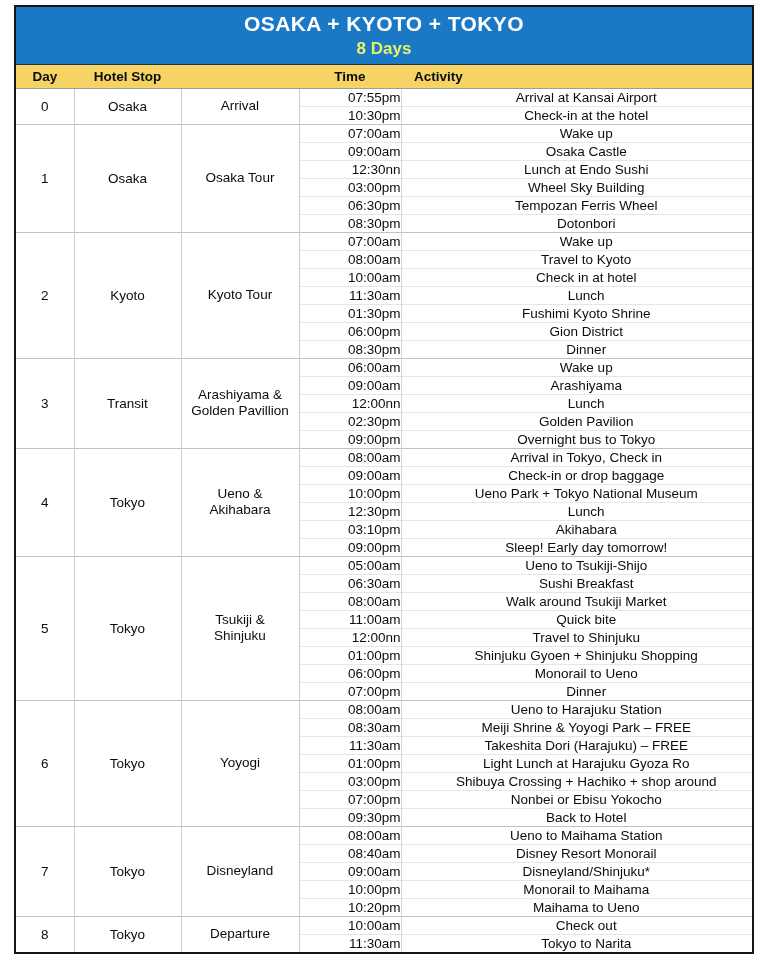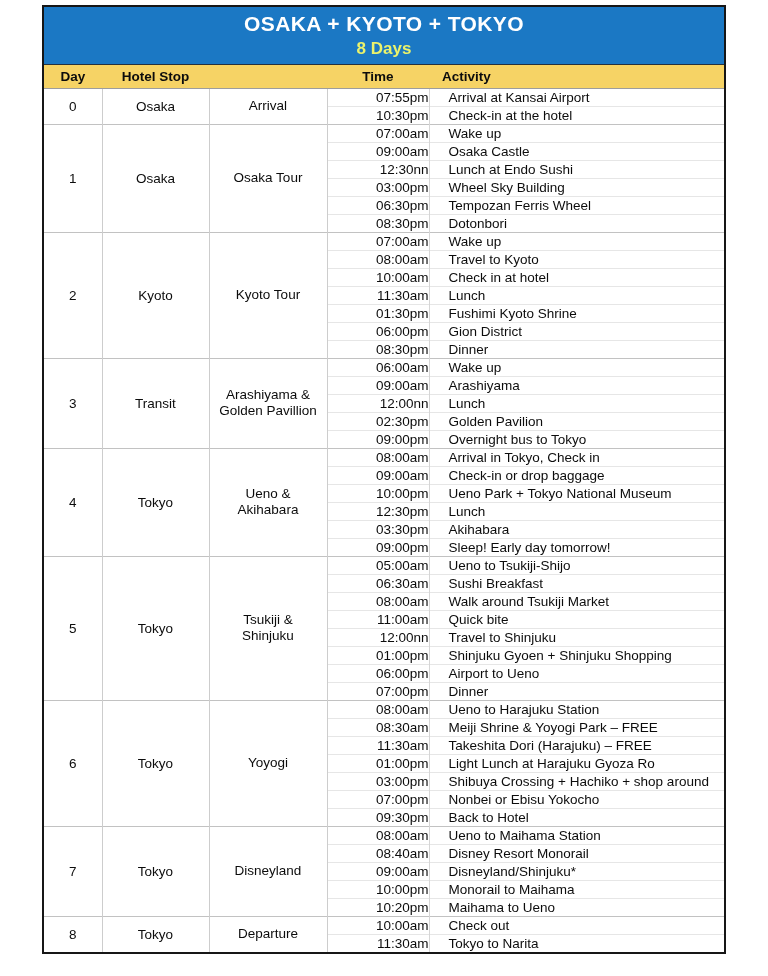--- a/index.html
+++ b/index.html
@@ -8,21 +8,21 @@
     --yellow:#F6D365;
     --frame:#161616;
   }
   *{box-sizing:border-box;}
   body{
     margin:0;
     background:#ffffff;
     font-family:"Liberation Sans", sans-serif;
     color:#0c0c0c;
   }
-  .sheet{width:684px;margin:5px auto 8px;}
+  .sheet{width:740px;margin:5px auto 8px;}
   .frame{border:2px solid var(--frame);}
   .banner{
     background:var(--blue);
     height:58px;
     display:flex;flex-direction:column;align-items:center;justify-content:center;
     border-bottom:1px solid #24313f;
   }
   .banner-title{
     color:#ffffff;font-size:21px;font-weight:bold;letter-spacing:.4px;line-height:26px;
   }
@@ -50,21 +50,21 @@
   }
   tbody td{border-top:1px solid #e6e6e6;}
   tbody tr:first-child td{border-top:1px solid #c2c2c2;}
   .day-cell,.hotel-cell,.tour-cell{
     text-align:center;
     border-right:1px solid #cdcdcd;
   }
   .tour-cell{white-space:pre-line;line-height:16px;}
   .time-cell{text-align:right;border-right:1px solid #d6d6d6;}
   .activity-cell{
-    text-align:left;padding-left:19px;
+    text-align:center;padding-left:19px;
     white-space:nowrap;overflow:hidden;
   }
 </style>
 </head>
 <body>
 
 <div class="sheet">
   <div class="frame">
 
     <div class="banner">
@@ -205,21 +205,21 @@
           </tr>
           <tr>
             <td class="time-cell">10:00pm</td>
             <td class="activity-cell">Ueno Park + Tokyo National Museum</td>
           </tr>
           <tr>
             <td class="time-cell">12:30pm</td>
             <td class="activity-cell">Lunch</td>
           </tr>
           <tr>
-            <td class="time-cell">03:30pm</td>
+            <td class="time-cell">03:10pm</td>
             <td class="activity-cell">Akihabara</td>
           </tr>
           <tr>
             <td class="time-cell">09:00pm</td>
             <td class="activity-cell">Sleep! Early day tomorrow!</td>
           </tr>
         </tbody>
         <tbody>
           <tr>
             <td class="day-cell" rowspan="8">5</td>
@@ -244,21 +244,21 @@
           <tr>
             <td class="time-cell">12:00nn</td>
             <td class="activity-cell">Travel to Shinjuku</td>
           </tr>
           <tr>
             <td class="time-cell">01:00pm</td>
             <td class="activity-cell">Shinjuku Gyoen + Shinjuku Shopping</td>
           </tr>
           <tr>
             <td class="time-cell">06:00pm</td>
-            <td class="activity-cell">Airport to Ueno</td>
+            <td class="activity-cell">Monorail to Ueno</td>
           </tr>
           <tr>
             <td class="time-cell">07:00pm</td>
             <td class="activity-cell">Dinner</td>
           </tr>
         </tbody>
         <tbody>
           <tr>
             <td class="day-cell" rowspan="7">6</td>
             <td class="hotel-cell" rowspan="7">Tokyo</td>

